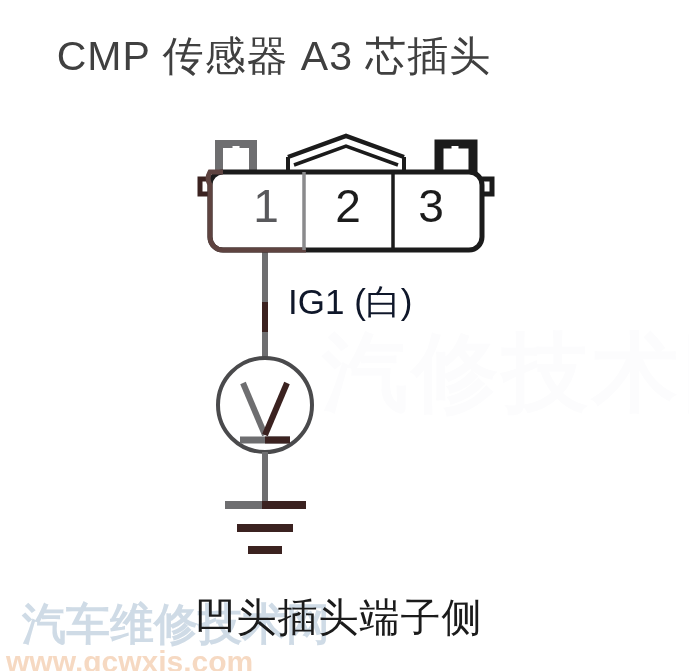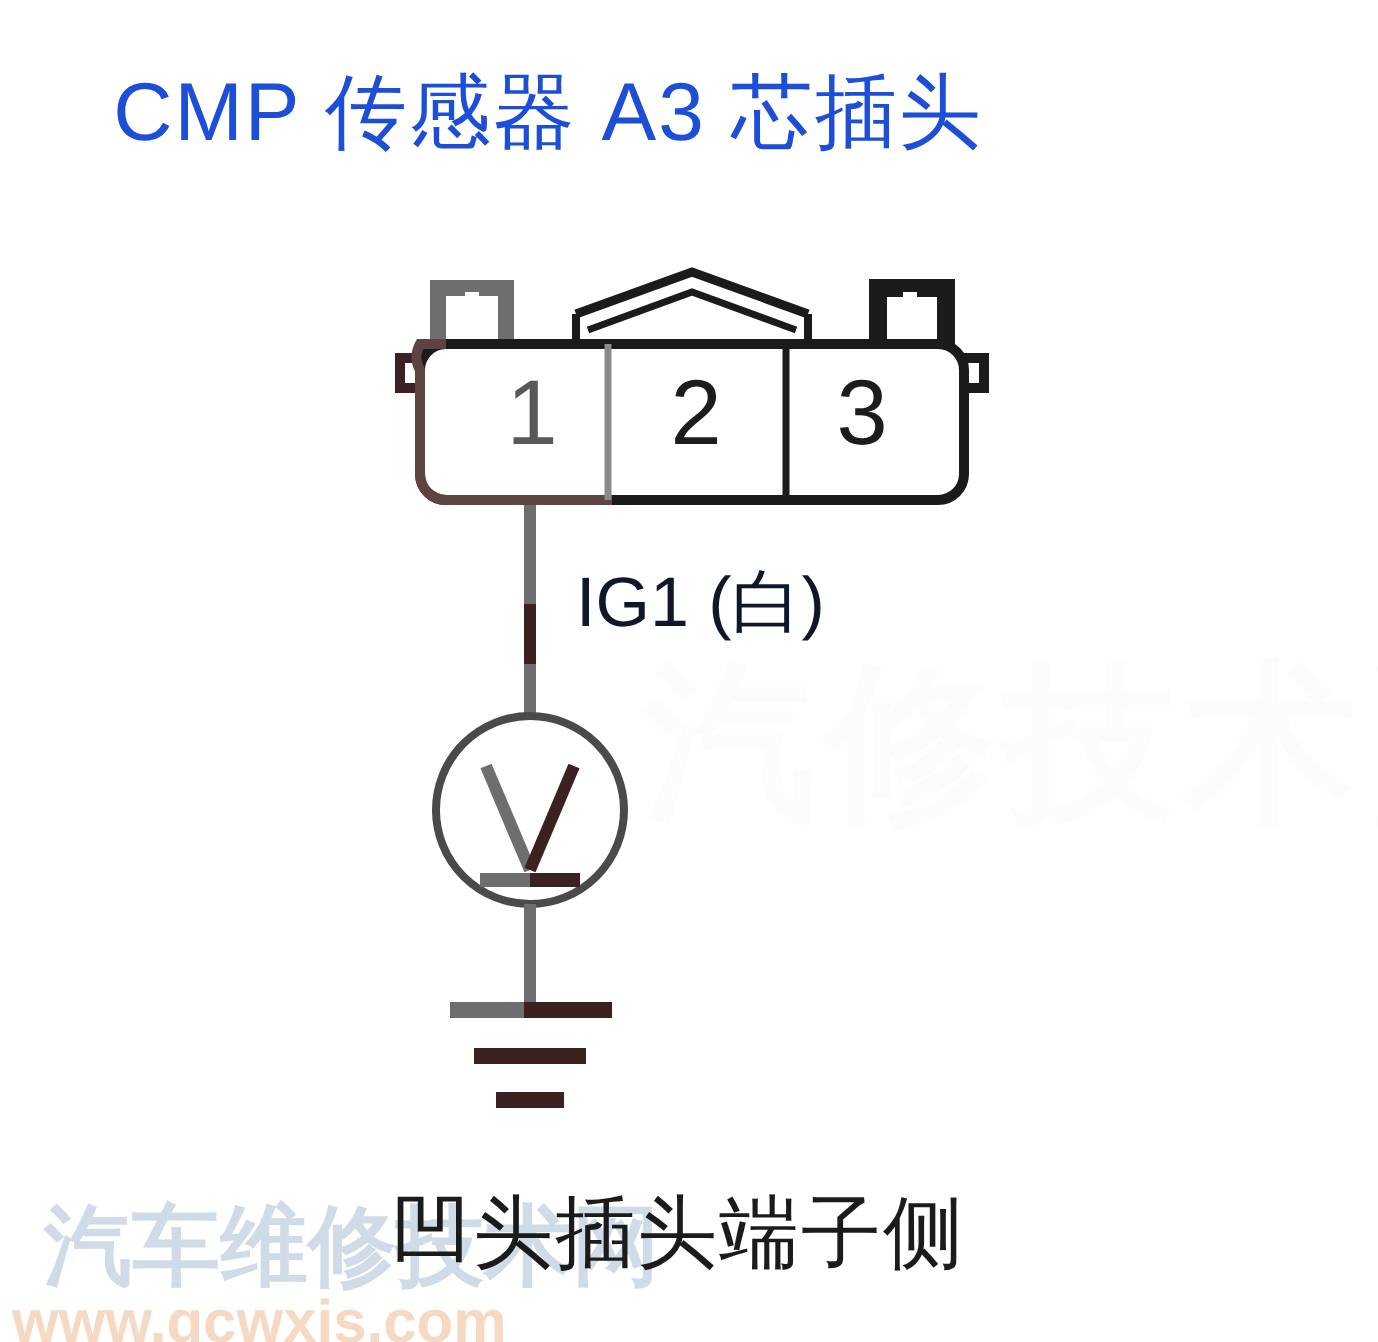--- a/index.html
+++ b/index.html
@@ -19,21 +19,21 @@
   
   #diagram-title {
     position: absolute;
     left: 0;
     top: 30px;
     width: 548px;
     text-align: center;
     font-size: 41px;
     line-height: 52px;
     letter-spacing: 1px;
-    color: #1d4ed8;
+    color: #404040;
     white-space: nowrap;
     z-index: 6;
   }
 
   
   #bottom-caption {
     position: absolute;
     left: 0;
     top: 592px;
     width: 678px;

